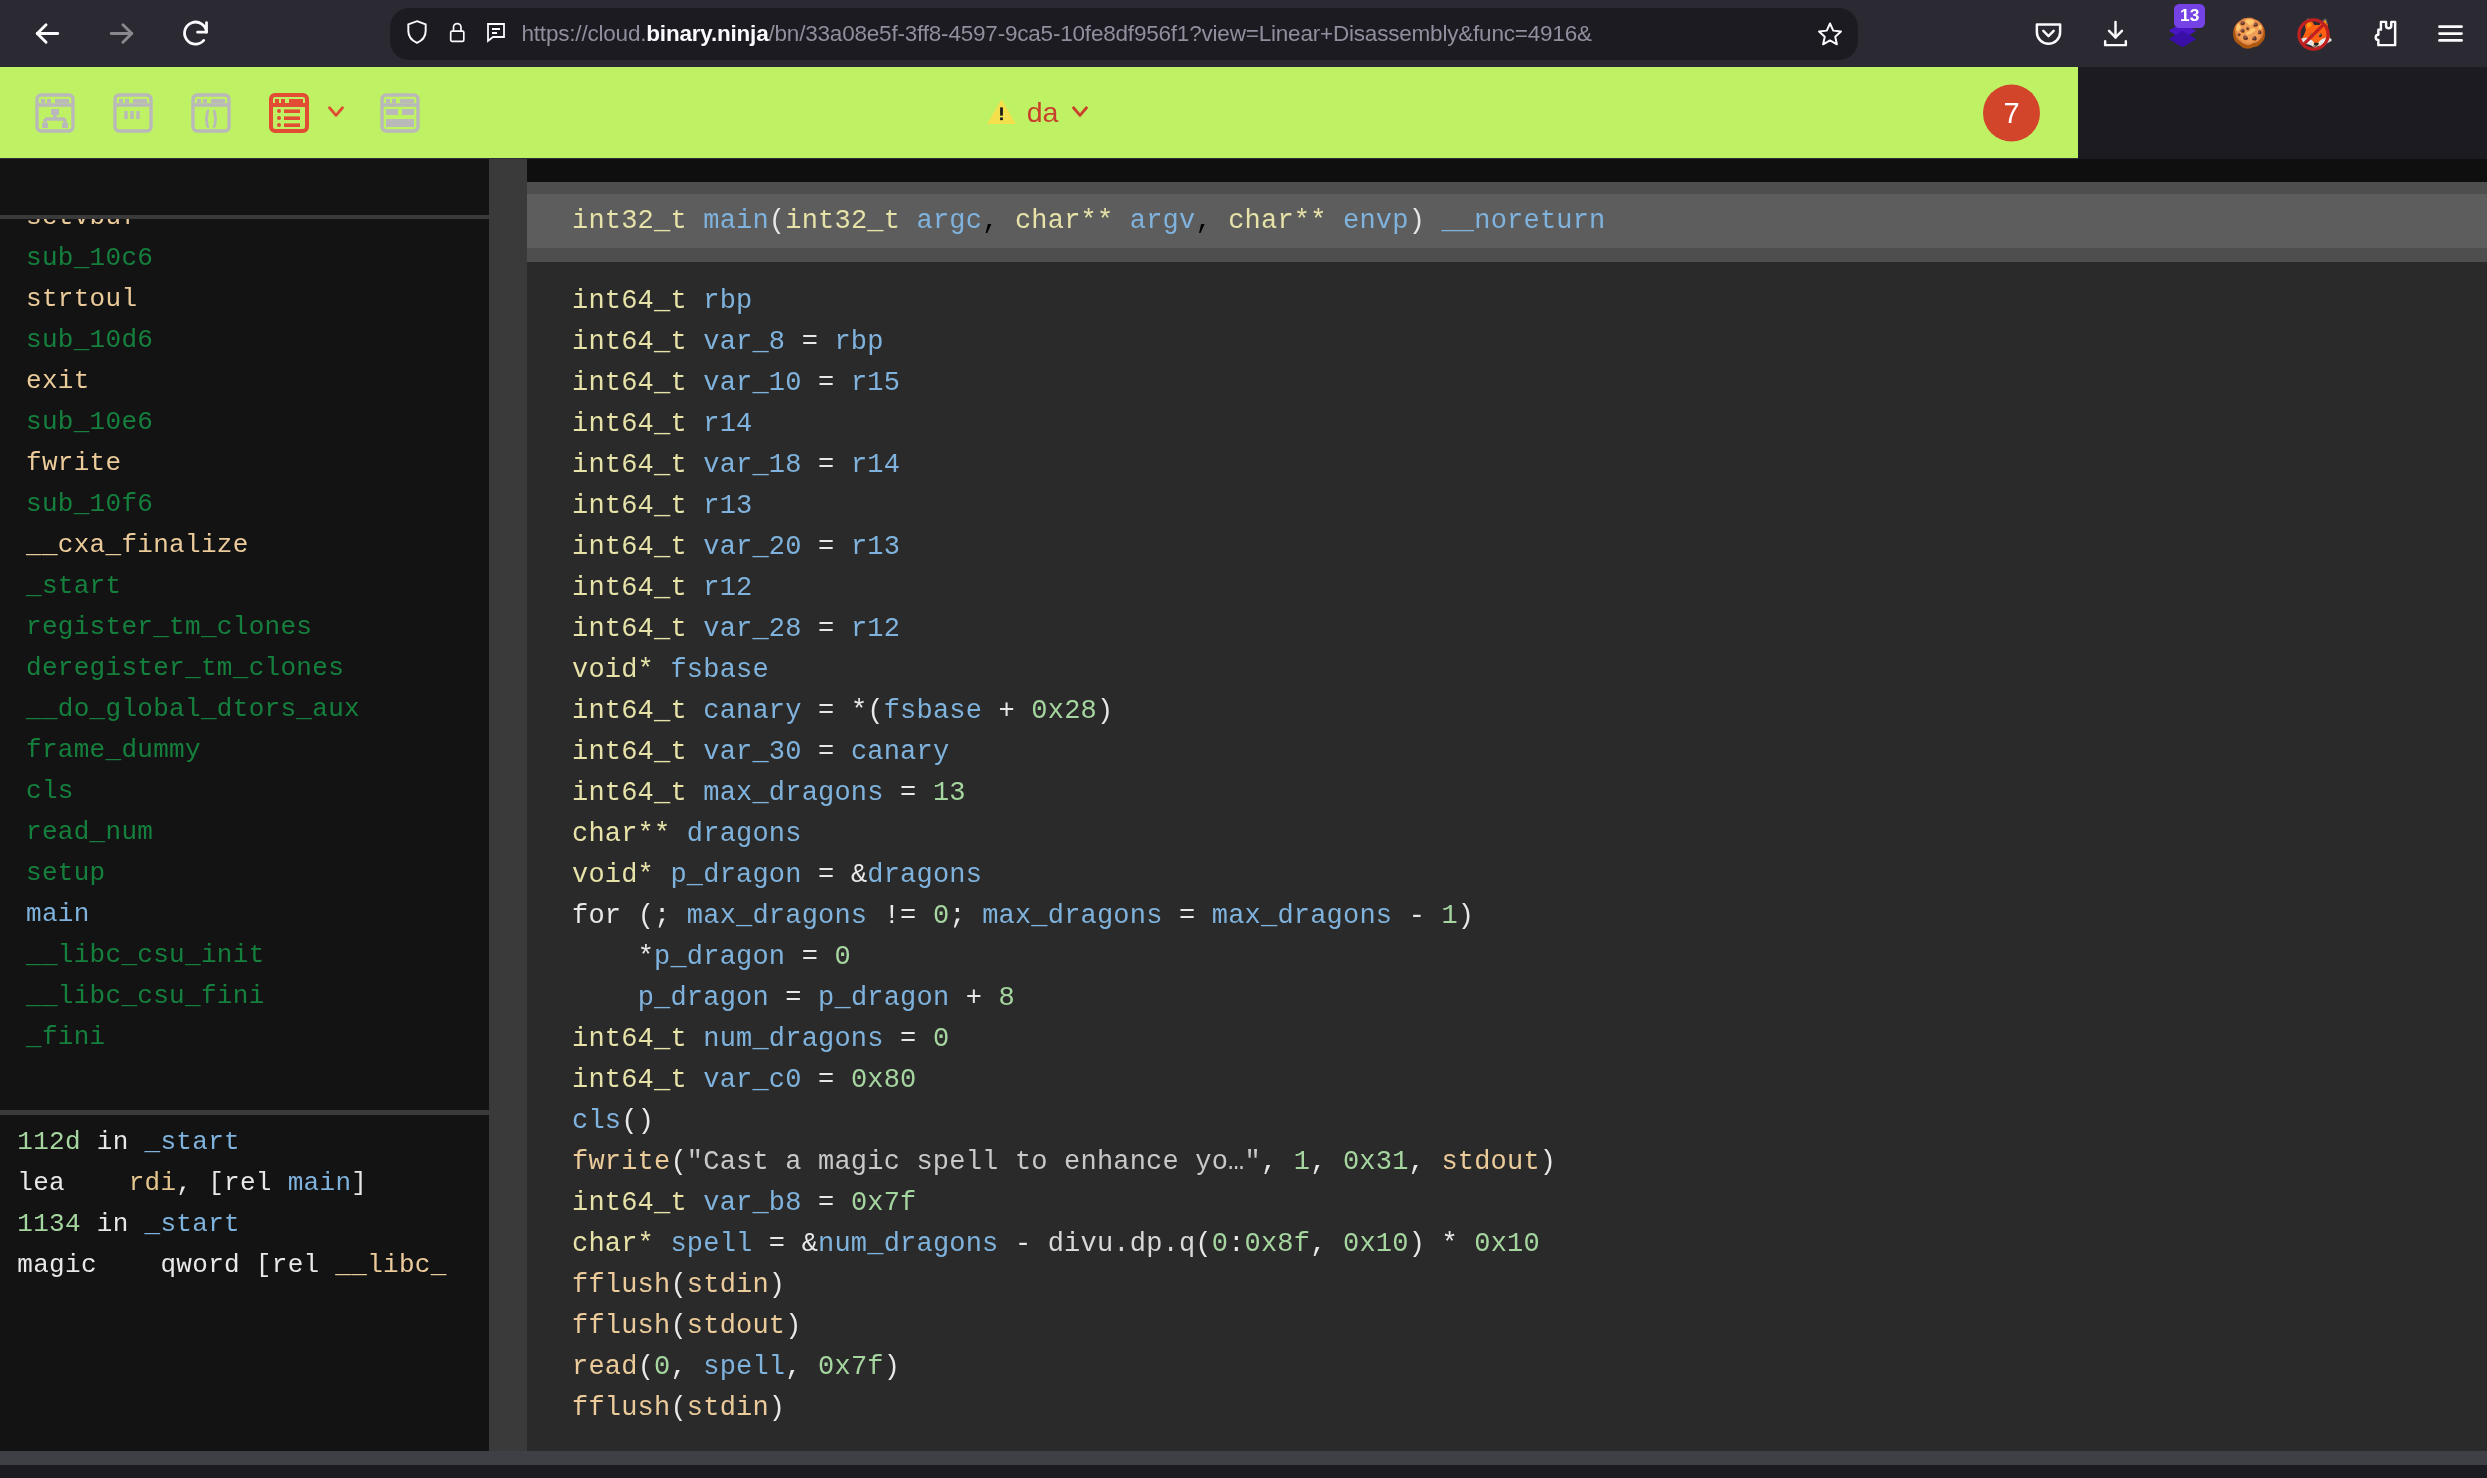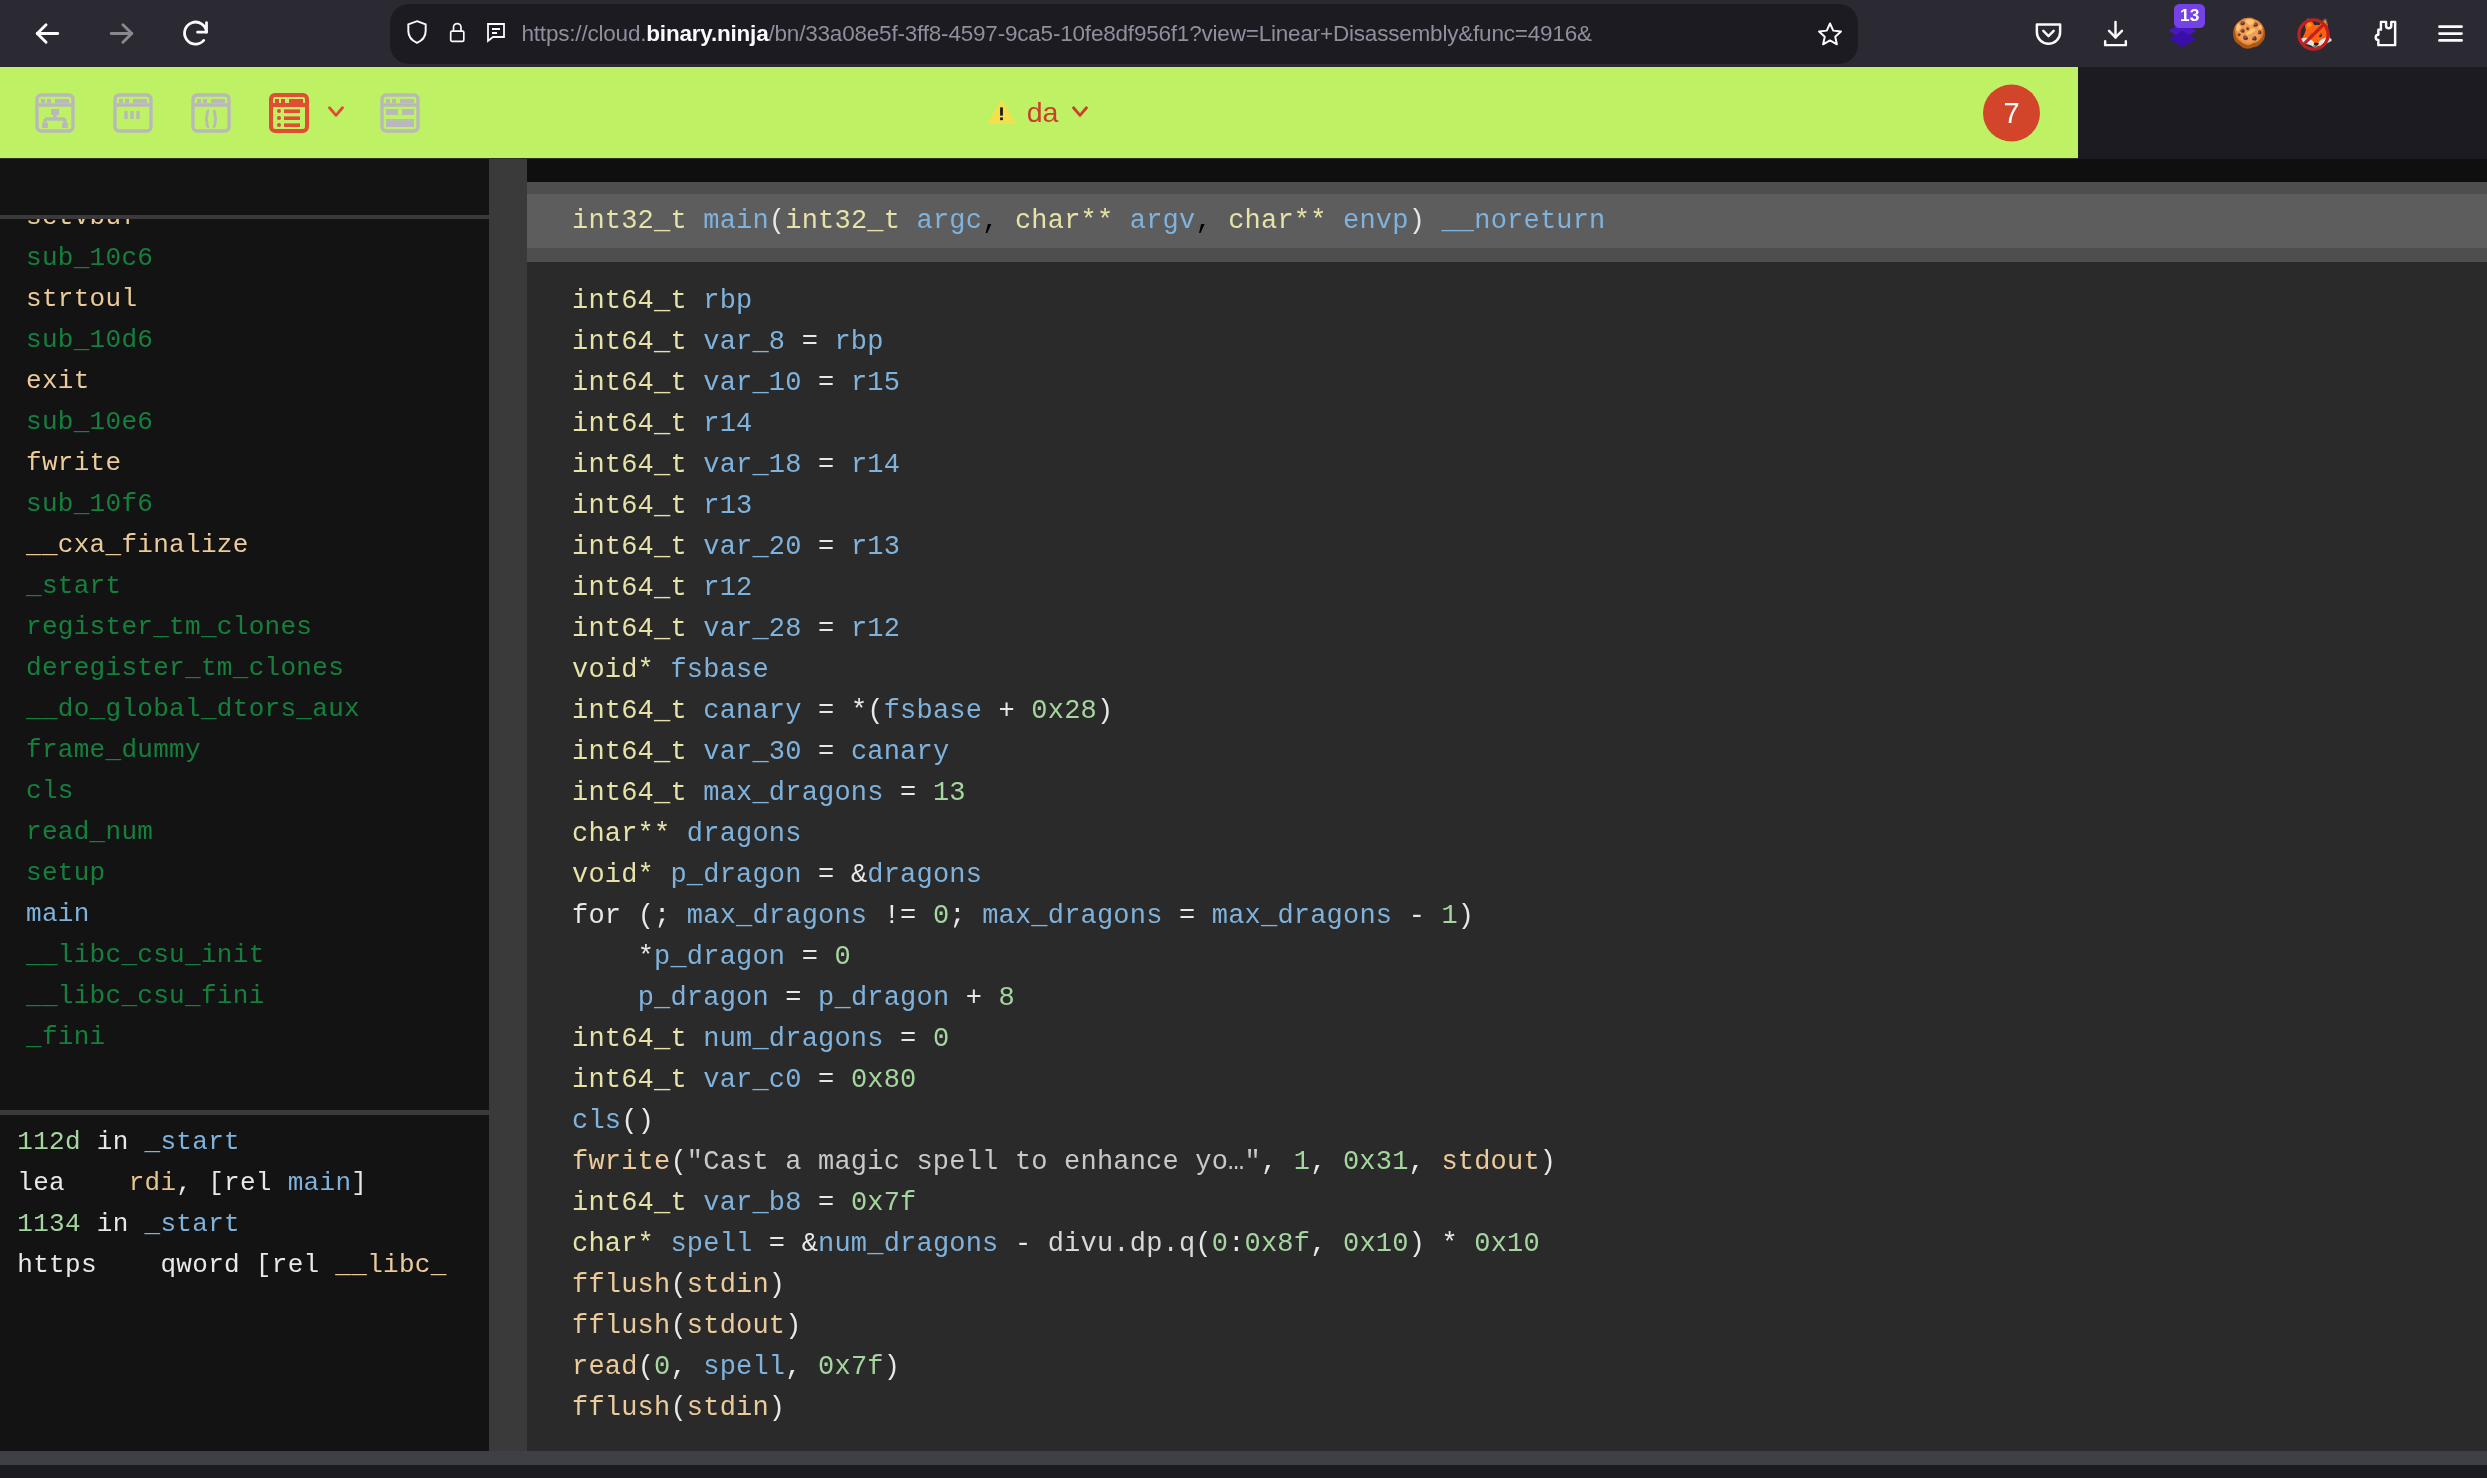--- a/index.html
+++ b/index.html
@@ -22,21 +22,21 @@
   .nav-btn {
     width: 50px; height: 50px;
     display: flex; align-items: center; justify-content: center;
     border-radius: 7px;
   }
   .nav-btn svg { display:block; }
   .nav-btn.disabled { opacity: 0.45; }
 
   .urlbar {
     flex: 0 0 1468px;
-    height: 60px;
+    height: 52px;
     background: #1c1b22;
     border-radius: 19px;
     display: flex; align-items: center;
     padding: 0 14px;
     margin-left: 147px;
     overflow: hidden;
   }
   .urlbar-icons { display: flex; align-items: center; gap: 15.5px; margin-right: 14px; }
   .url-text {
     flex: 1;
@@ -428,21 +428,21 @@
         <div class="func-row"><span class="f-local">setup</span></div>
         <div class="func-row"><span class="f-selected">main</span></div>
         <div class="func-row"><span class="f-local">__libc_csu_init</span></div>
         <div class="func-row"><span class="f-local">__libc_csu_fini</span></div>
         <div class="func-row"><span class="f-local">_fini</span></div>
       </div>
     <div class="xref-panel" id="xref-panel">
         <div class="xref-row"><span class="x-addr">112d</span><span class="x-plain"> in </span><span class="x-func">_start</span></div>
         <div class="xref-row"><span class="x-mnem">  lea</span><span class="x-plain">&nbsp;&nbsp;&nbsp;&nbsp;<span class="x-reg">rdi</span>, [rel <span class="x-func">main</span>]</span></div>
         <div class="xref-row"><span class="x-addr">1134</span><span class="x-plain"> in </span><span class="x-func">_start</span></div>
-        <div class="xref-row"><span class="x-mnem">  https</span><span class="x-plain">&nbsp;&nbsp;&nbsp;&nbsp;qword [rel <span class="x-import">__libc_</span></span></div>
+        <div class="xref-row"><span class="x-mnem">  magic</span><span class="x-plain">&nbsp;&nbsp;&nbsp;&nbsp;qword [rel <span class="x-import">__libc_</span></span></div>
       </div>
   </div>
 
   <div class="pane-divider"></div>
 
   <div class="code-pane">
     <div class="code-topstrip"></div>
     <div class="sig-band-top"></div>
     <div class="sig-line" id="sig-line"><span class="t-type">int32_t</span> <span class="t-call">main</span><span class="t-op">(</span><span class="t-type">int32_t</span> <span class="t-var">argc</span>, <span class="t-type">char**</span> <span class="t-var">argv</span>, <span class="t-type">char**</span> <span class="t-var">envp</span><span class="t-op">)</span> <span class="t-var">__noreturn</span></div>
     <div class="sig-band-bot"></div>

